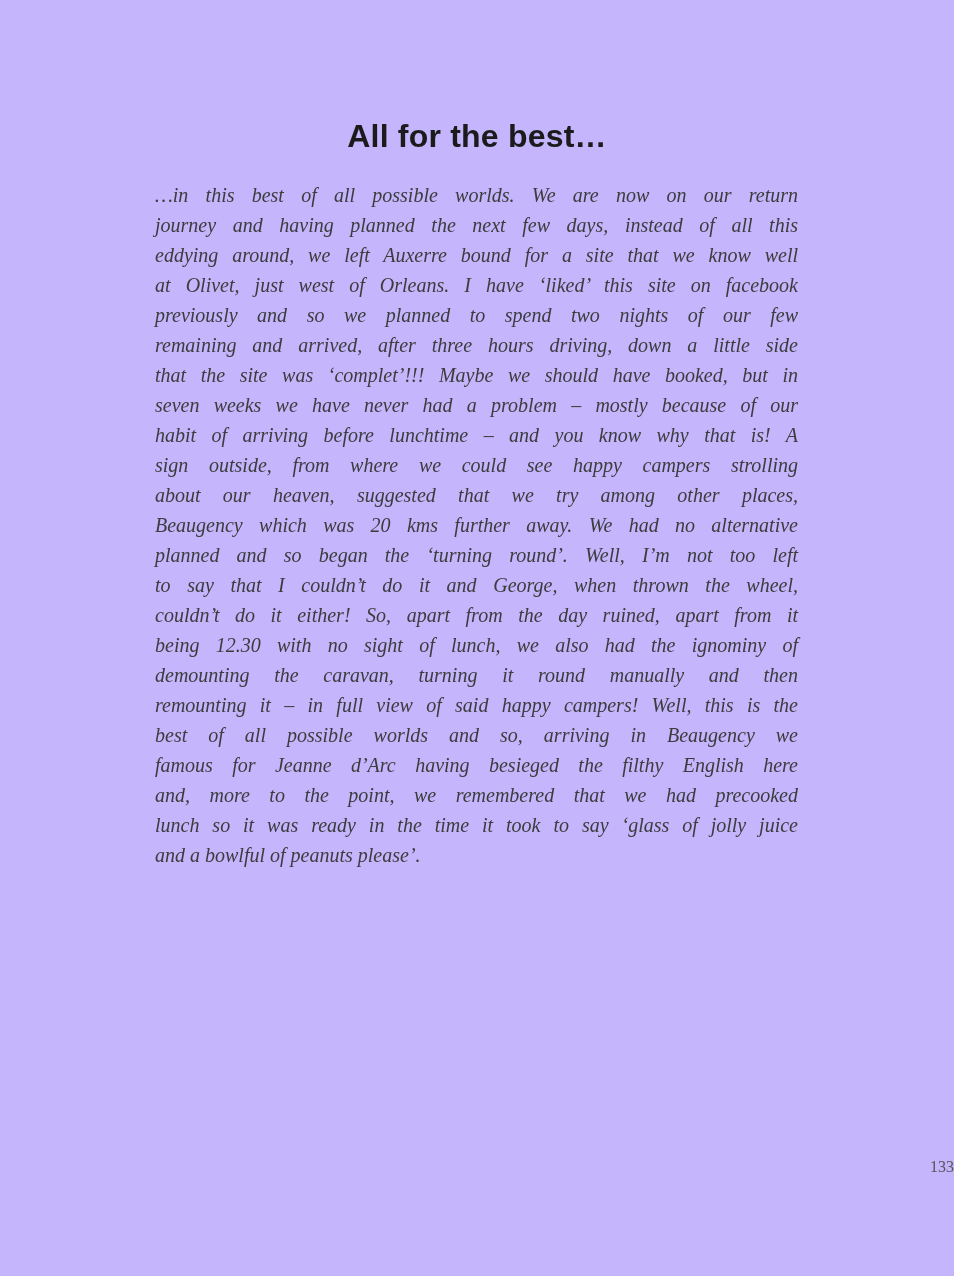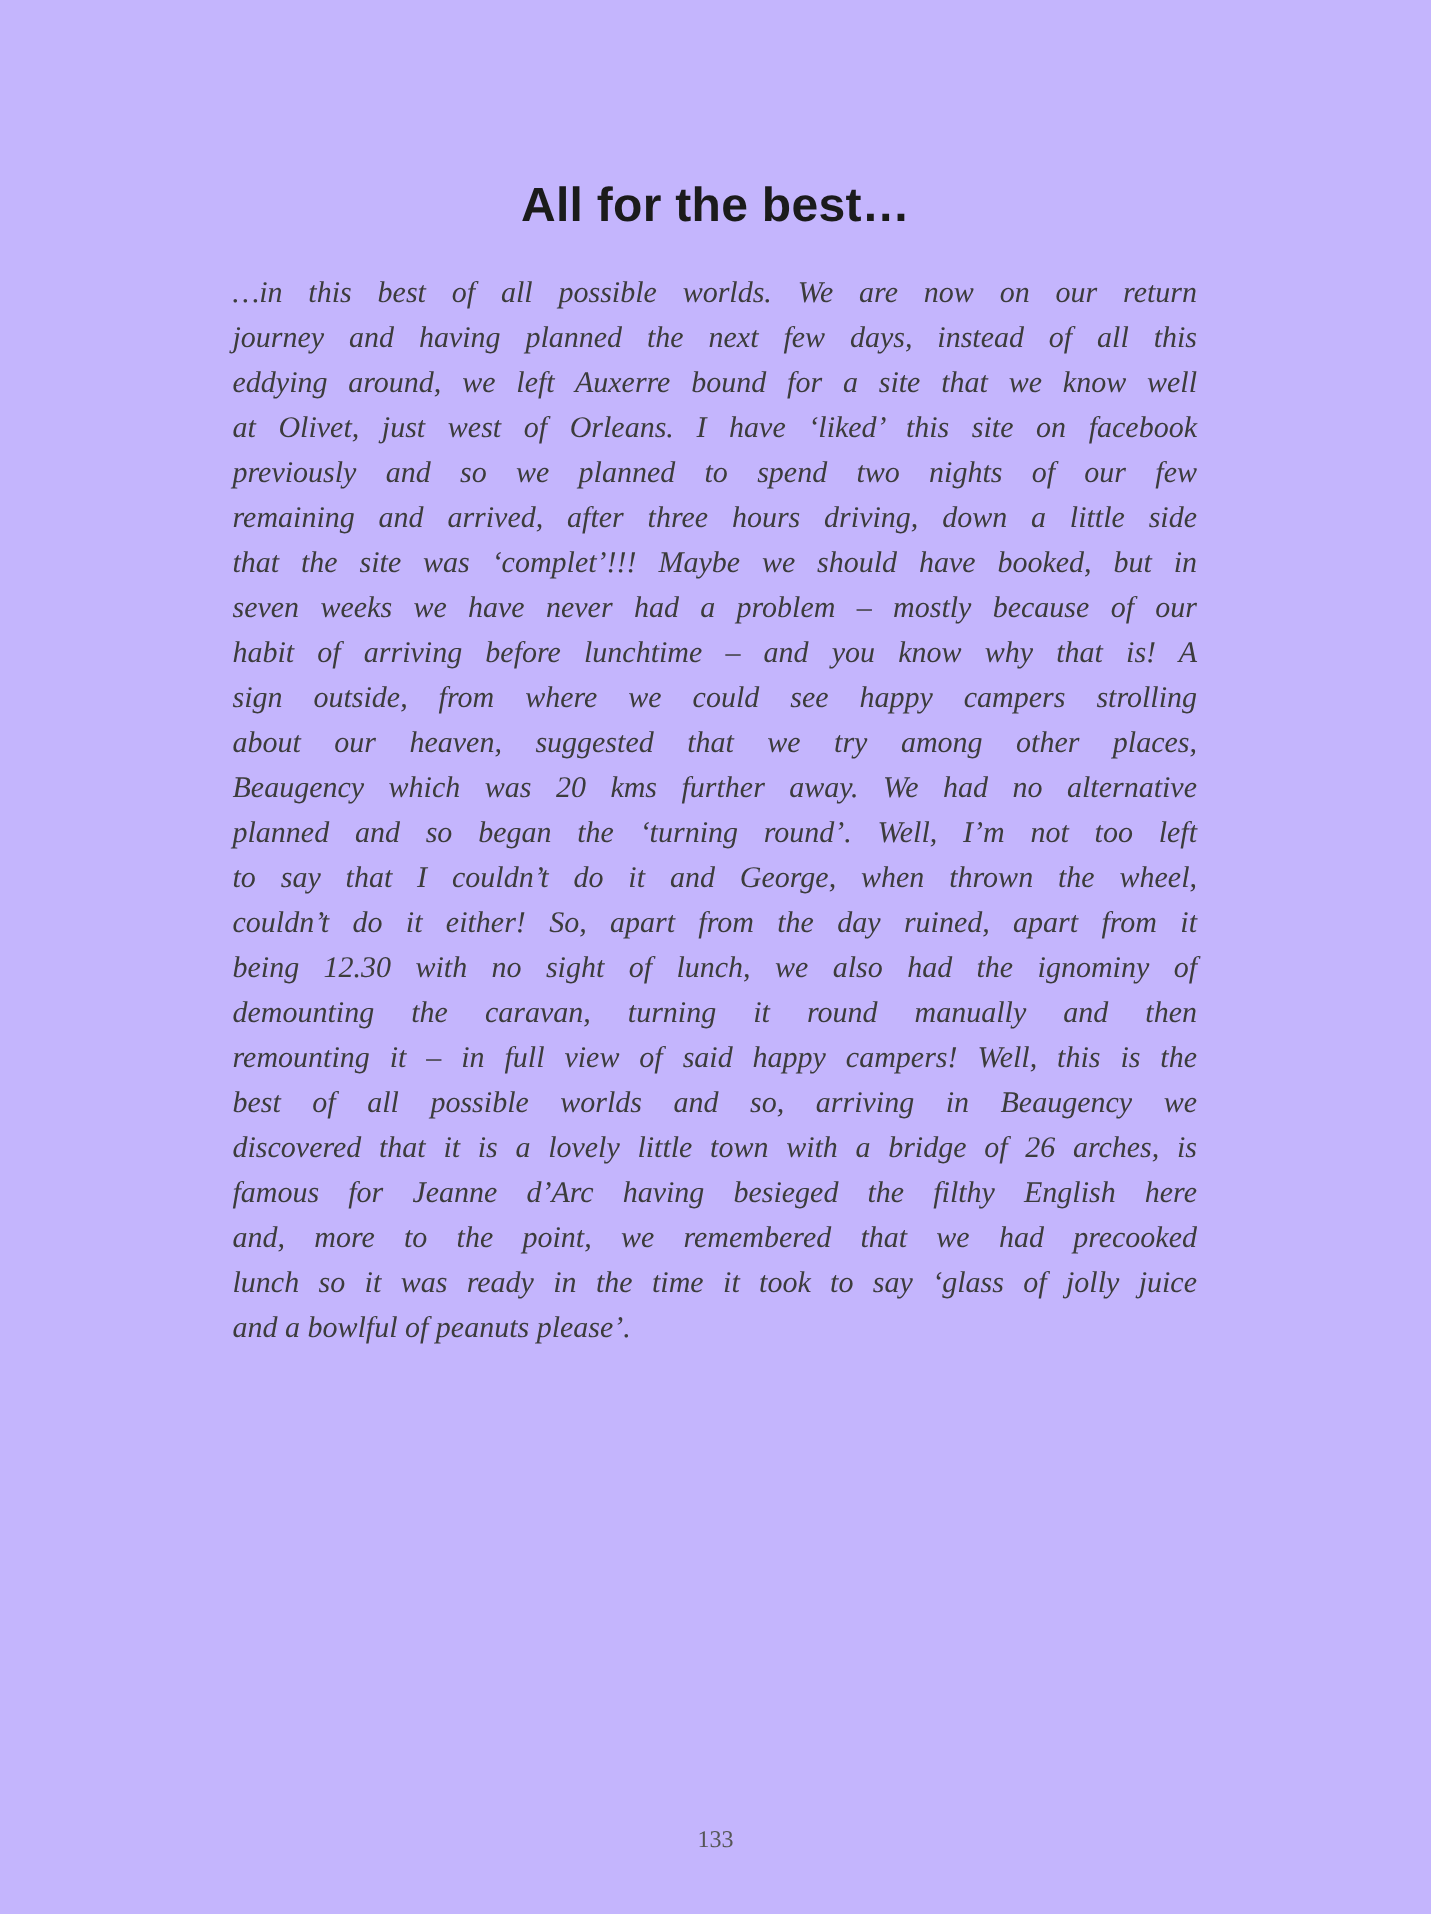--- a/index.html
+++ b/index.html
@@ -38,24 +38,24 @@
   .line {
     text-align: justify;
     text-align-last: justify;
     white-space: normal;
   }
   .line.last {
     text-align-last: left;
   }
   .page-number {
     position: absolute;
-    top: 1218px;
+    top: 1158px;
     left: 0;
     width: 100%;
-    text-align: center;
+    text-align: right;
     font-size: 16px;
     color: #555555;
   }
 </style>
 </head>
 <body>
 
 <div class="page">
   <h1 class="title">All for the best…</h1>
 
@@ -72,21 +72,20 @@
     <div class="line">sign outside, from where we could see happy campers strolling</div>
     <div class="line">about our heaven, suggested that we try among other places,</div>
     <div class="line">Beaugency which was 20 kms further away. We had no alternative</div>
     <div class="line">planned and so began the ‘turning round’. Well, I’m not too left</div>
     <div class="line">to say that I couldn’t do it and George, when thrown the wheel,</div>
     <div class="line">couldn’t do it either! So, apart from the day ruined, apart from it</div>
     <div class="line">being 12.30 with no sight of lunch, we also had the ignominy of</div>
     <div class="line">demounting the caravan, turning it round manually and then</div>
     <div class="line">remounting it – in full view of said happy campers! Well, this is the</div>
     <div class="line">best of all possible worlds and so, arriving in Beaugency we</div>
-    <div class="line">discovered that it is a lovely little town with a bridge of 26 arches, is</div>
     <div class="line">famous for Jeanne d’Arc having besieged the filthy English here</div>
     <div class="line">and, more to the point, we remembered that we had precooked</div>
     <div class="line">lunch so it was ready in the time it took to say ‘glass of jolly juice</div>
     <div class="line last">and a bowlful of peanuts please’.</div>
   </div>
 
   <div class="page-number">133</div>
 </div>
 
 </body></html>

